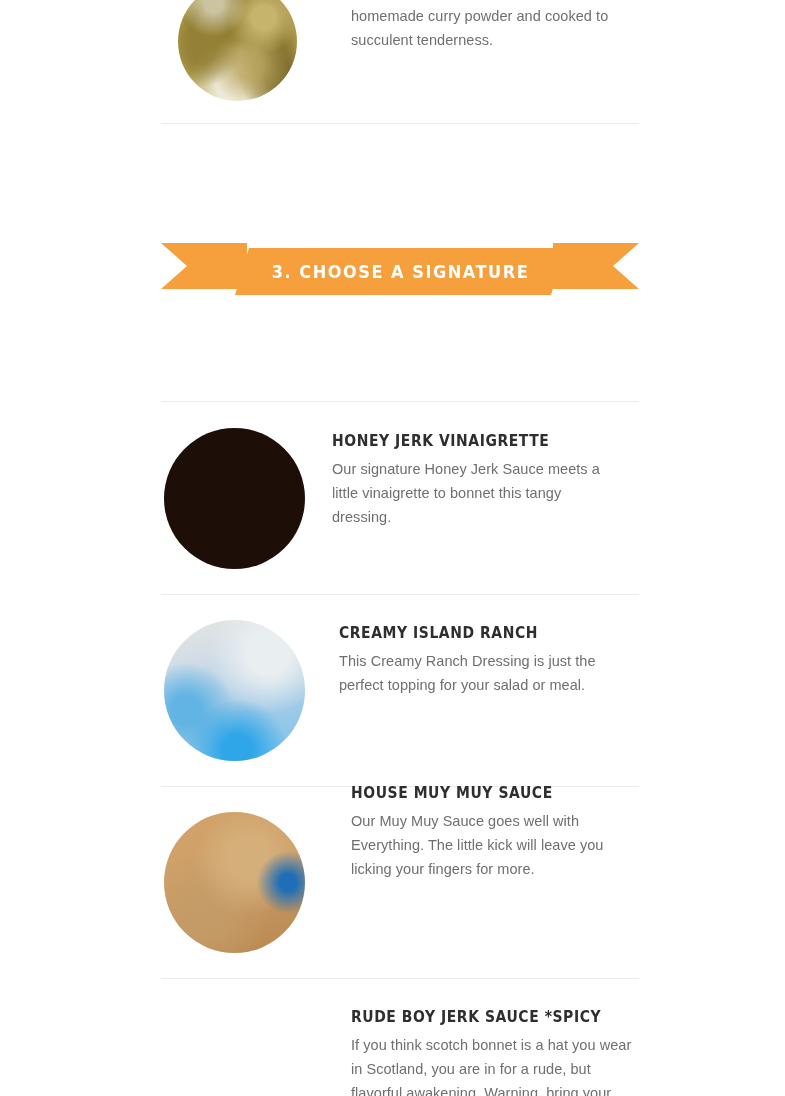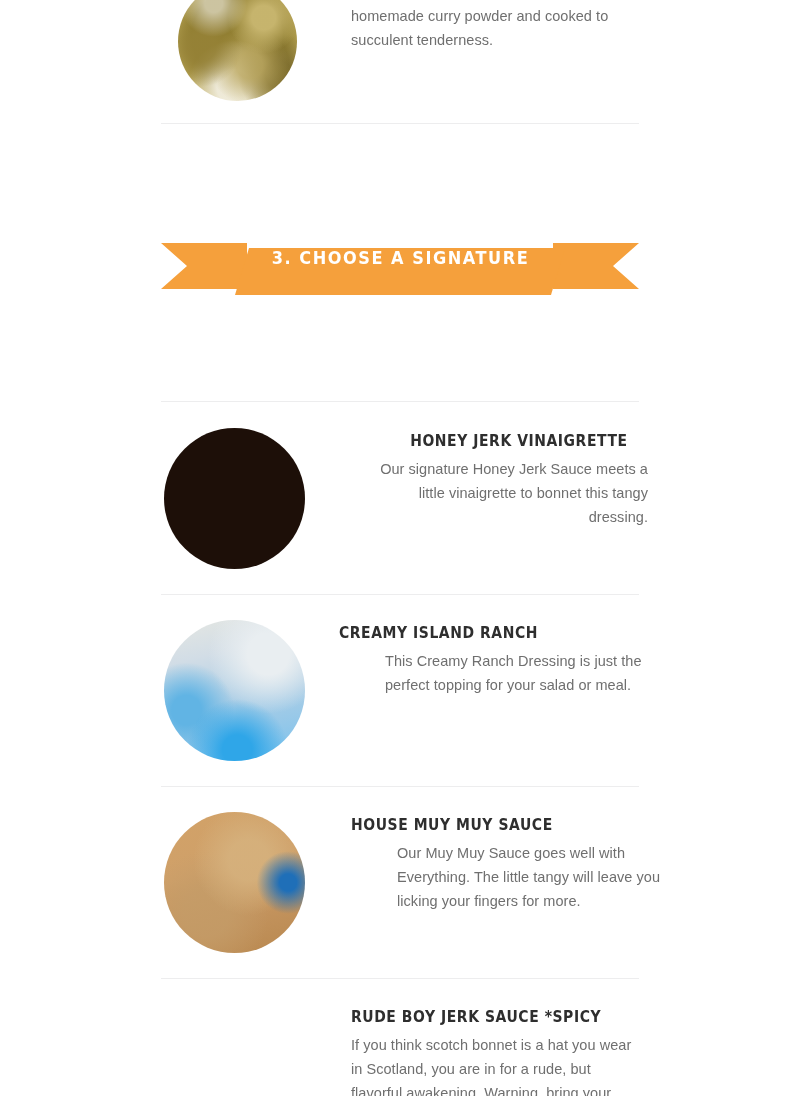--- a/index.html
+++ b/index.html
@@ -106,21 +106,21 @@
   .item-desc {
     margin: 0;
     padding-top: 7px;
     font-family: "Liberation Sans", sans-serif;
     font-size: 14.5px;
     line-height: 24px;
     color: #6f6f6f;
     letter-spacing: 0.05px;
     width: 292px;
   }
-  .item-desc.wide { width: 296px; margin-left: 46px; }
+  .item-desc.wide { width: 296px; }
 
   
   .ribbon {
     position: absolute;
     left: 161px;
     top: 240px;
     width: 478px;
     height: 58px;
   }
   .ribbon-tail {
@@ -140,20 +140,21 @@
   }
   .ribbon-band {
     position: absolute;
     left: 74px;
     top: 8px;
     width: 330px;
     height: 47px;
     background: var(--ribbon-color, #f5a03c);
     clip-path: polygon(14px 0, 330px 0, 316px 47px, 0 47px);
     display: flex;
+    align-items: center;
     justify-content: center;
   }
   .ribbon-title {
     font-family: "DejaVu Sans", sans-serif;
     font-weight: 700;
     font-size: 17px;
     letter-spacing: 1.6px;
     color: #ffffff;
     text-transform: uppercase;
     transform: scaleX(0.95);
@@ -182,21 +183,21 @@
       <span class="ribbon-title">3. Choose a Signature</span>
     </div>
   </div>
 
   <div class="row-divider" style="top: 401px; background: rgb(237, 237, 238);"></div>
 
   <div class="thumb thumb-vinaigrette" style="left:164px; top:428px; width:141px; height:141px;">
     <div class="thumb-inner"></div>
   </div>
 
-  <div class="row-body" style="left:356px; top:432px;text-align:right;">
+  <div class="row-body" style="left:332px; top:432px;">
     <h3 class="item-title">Honey Jerk Vinaigrette</h3>
     <p class="item-desc">Our signature Honey Jerk Sauce meets a little vinaigrette to bonnet this tangy dressing.</p>
   </div>
 
   <div class="row-divider" style="top: 594px; background: rgb(237, 237, 238);"></div>
 
   <div class="thumb thumb-ranch" style="left:164px; top:620px; width:141px; height:141px;">
     <div class="thumb-inner"></div>
   </div>
 
@@ -204,23 +205,23 @@
     <h3 class="item-title">Creamy Island Ranch</h3>
     <p class="item-desc wide">This Creamy Ranch Dressing is just the perfect topping for your salad or meal.</p>
   </div>
 
   <div class="row-divider" style="top: 786px; background: rgb(237, 237, 238);"></div>
 
   <div class="thumb thumb-muymuy" style="left:164px; top:812px; width:141px; height:141px;">
     <div class="thumb-inner"></div>
   </div>
 
-  <div class="row-body" style="left:351px; top:816px;">
+  <div class="row-body" style="left:351px; top:784px;">
     <h3 class="item-title">House Muy Muy Sauce</h3>
-    <p class="item-desc wide">Our Muy Muy Sauce goes well with Everything. The little tangy will leave you licking your fingers for more.</p>
+    <p class="item-desc wide">Our Muy Muy Sauce goes well with Everything. The little kick will leave you licking your fingers for more.</p>
   </div>
 
   <div class="row-divider" style="top: 978px; background: rgb(237, 237, 238);"></div>
 
   <div class="row-body" style="left:351px; top:1008px;">
     <h3 class="item-title">Rude Boy Jerk Sauce *Spicy</h3>
     <p class="item-desc" style="width:286px;">If you think scotch bonnet is a hat you wear in Scotland, you are in for a rude, but flavorful awakening. Warning, bring your own milk!</p>
   </div>
 
 </div>

